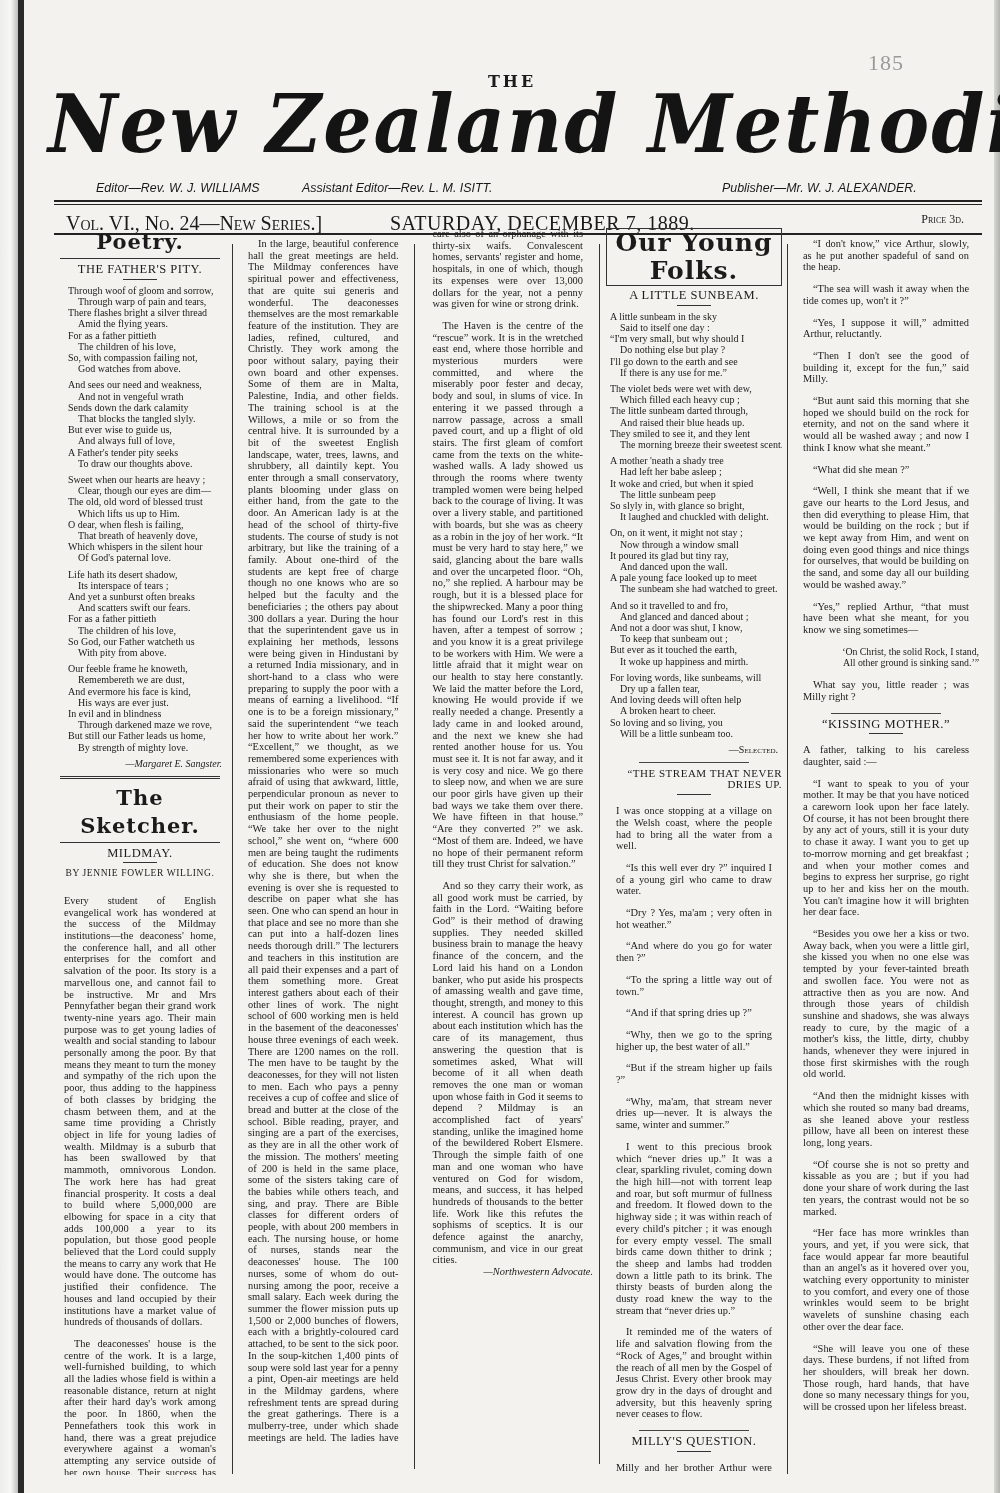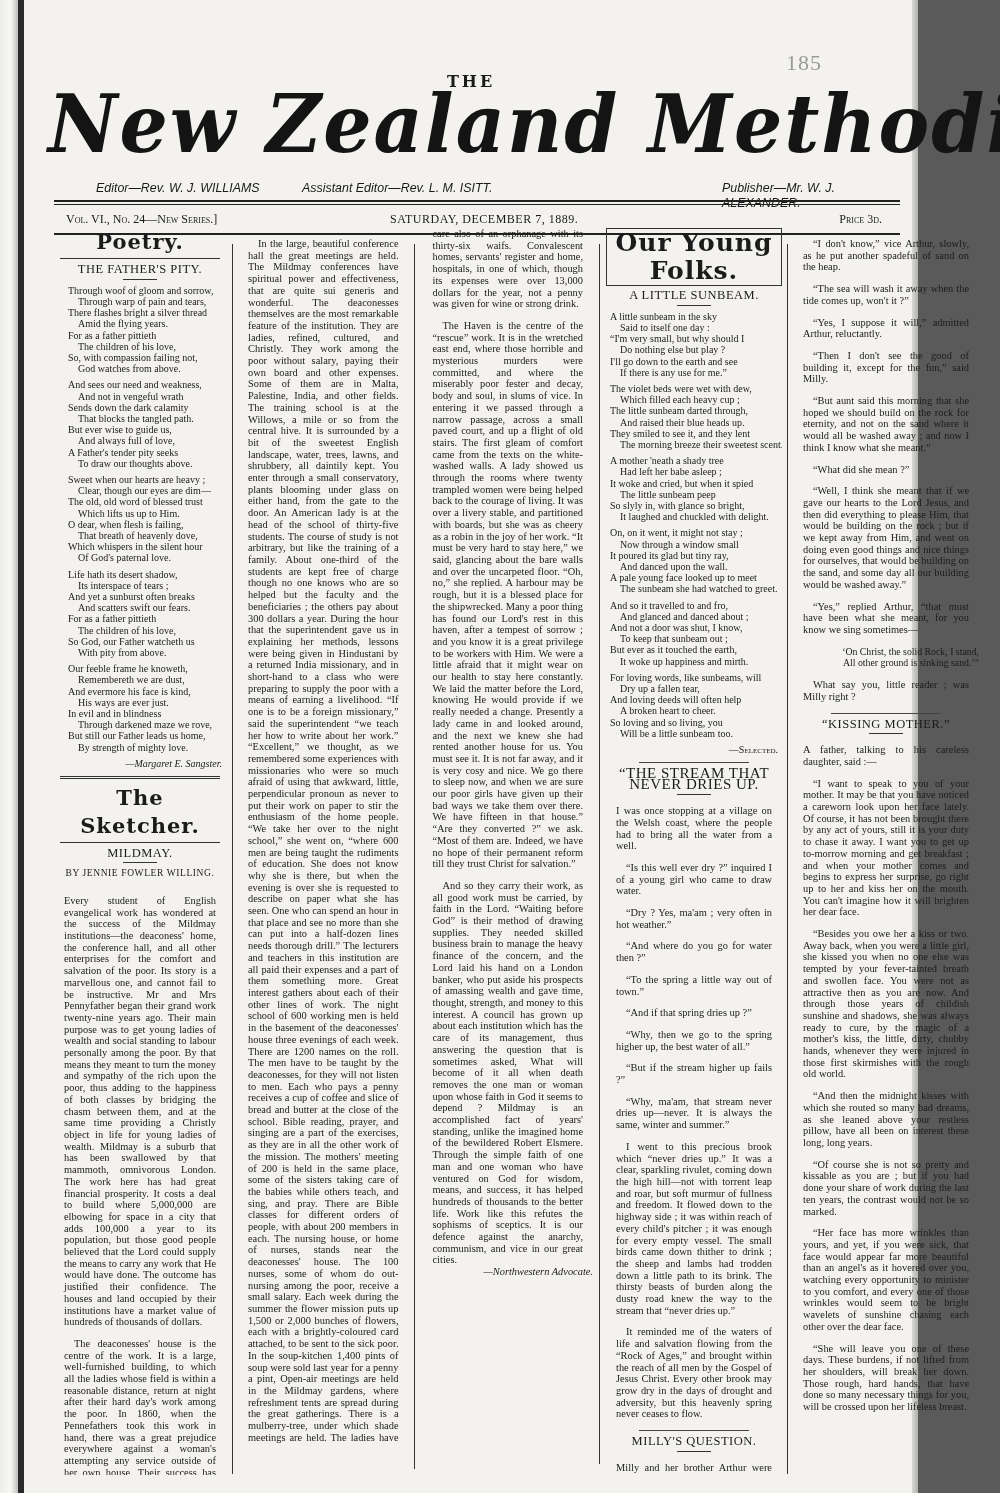--- a/index.html
+++ b/index.html
@@ -4,21 +4,21 @@
 <style>
   * { box-sizing: border-box; margin: 0; padding: 0; }
   html, body { width: 1000px; height: 1493px; overflow: hidden; }
   body {
     background: #5a5a5a;
     font-family: "DejaVu Serif", "Liberation Serif", serif;
     color: #1b1b1b;
     position: relative;
   }
   .page {
-    position: absolute; left: 18px; top: 0; width: 900px; height: 1493px;
+    position: absolute; left: 18px; top: 0; width: 982px; height: 1493px;
     background: #f3f2ee;
     border-left: 6px solid #2a2a2a;
   }
   .spine {
     position: absolute; left: 0; top: 0; width: 18px; height: 1493px;
     background: linear-gradient(90deg, #ededea 0%, #f7f7f4 60%, #bdbdbd 100%);
   }
   .rightedge {
     position: absolute; right: 0; top: 0; width: 6px; height: 1493px;
     background: linear-gradient(90deg, #d8d8d4, #b0b0ac);
@@ -36,21 +36,21 @@
     font-family: "DejaVu Serif", serif; font-weight: bold; font-style: italic;
     font-size: 76px; letter-spacing: 2px; color: #141414;
     transform: scaleY(1.05); white-space: nowrap;
   }
   .staff {
     position: absolute; top: 180px; font-family: "Liberation Sans", sans-serif;
     font-style: italic; font-size: 13.5px; color: #1a1a1a; transform: scaleX(0.92); transform-origin: left;
   }
   .rule2 { position: absolute; left: 30px; right: 18px; height: 5px; border-top: 2px solid #222; border-bottom: 1px solid #222; }
   .dateline {
-    position: absolute; top: 212px; font-family: "Liberation Serif", serif; font-size: 12px; color: #1a1a1a;
+    position: absolute; top: 212px; font-family: "Liberation Serif", serif; font-size: 20px; color: #1a1a1a;
   }
   .sc { font-variant: small-caps; }
 
   .col {
     position: absolute; top: 228px; bottom: 18px;
     font-family: "Liberation Serif", serif; font-size: 10.4px; line-height: 11.7px;
     text-align: justify; overflow: hidden;
   }
   .colrule { position: absolute; top: 244px; width: 1px; background: #333; }
   .blackletter {
@@ -114,21 +114,21 @@
           <span class="l in">Amid the flying years.</span>
           <span class="l">For as a father pittieth</span>
           <span class="l in">The children of his love,</span>
           <span class="l">So, with compassion failing not,</span>
           <span class="l in">God watches from above.</span>
         </div>
         <div class="stanza">
           <span class="l">And sees our need and weakness,</span>
           <span class="l in">And not in vengeful wrath</span>
           <span class="l">Sends down the dark calamity</span>
-          <span class="l in">That blocks the tangled path.</span>
+          <span class="l in">That blocks the tangled slyly.</span>
           <span class="l">But ever wise to guide us,</span>
           <span class="l in">And always full of love,</span>
           <span class="l">A Father's tender pity seeks</span>
           <span class="l in">To draw our thoughts above.</span>
         </div>
         <div class="stanza">
           <span class="l">Sweet when our hearts are heavy ;</span>
           <span class="l in">Clear, though our eyes are dim—</span>
           <span class="l">The old, old word of blessed trust</span>
           <span class="l in">Which lifts us up to Him.</span>
@@ -232,21 +232,21 @@
           <span class="l">For loving words, like sunbeams, will</span>
           <span class="l in">Dry up a fallen tear,</span>
           <span class="l">And loving deeds will often help</span>
           <span class="l in">A broken heart to cheer.</span>
           <span class="l">So loving and so living, you</span>
           <span class="l in">Will be a little sunbeam too.</span>
         </div>
       </div>
     <div class="attrib" style="font-style:normal;"><span class="sc">—Selected.</span></div>
     <div class="midrule"></div>
-    <div class="title" style="font-size:15px;">“THE STREAM THAT NEVER DRIES UP.</div>
+    <div class="title" style="font-size:11px;text-align:right;">“THE STREAM THAT NEVER DRIES UP.</div>
     <div class="shortrule"></div>
     <div id="stream-body">
         <p class="p noind">I was once stopping at a village on the Welsh coast, where the people had to bring all the water from a well.</p>
         <p class="p">“Is this well ever dry ?” inquired I of a young girl who came to draw water.</p>
         <p class="p">“Dry ? Yes, ma'am ; very often in hot weather.”</p>
         <p class="p">“And where do you go for water then ?”</p>
         <p class="p">“To the spring a little way out of town.”</p>
         <p class="p">“And if that spring dries up ?”</p>
         <p class="p">“Why, then we go to the spring higher up, the best water of all.”</p>
         <p class="p">“But if the stream higher up fails ?”</p>

